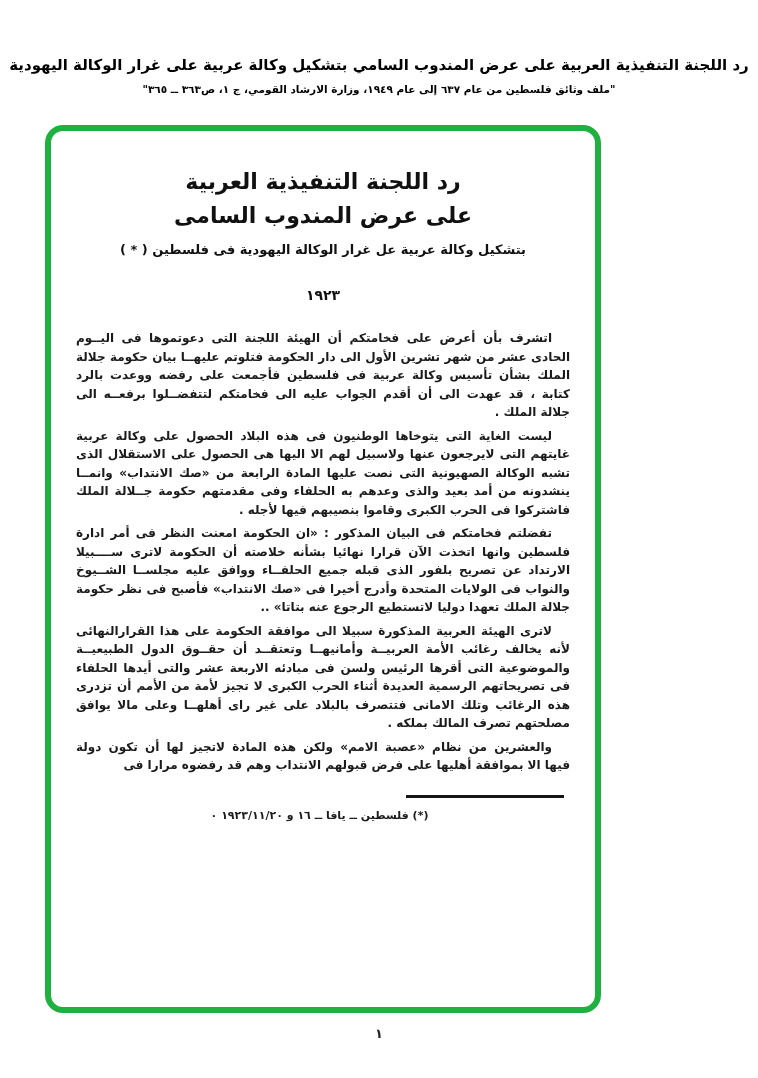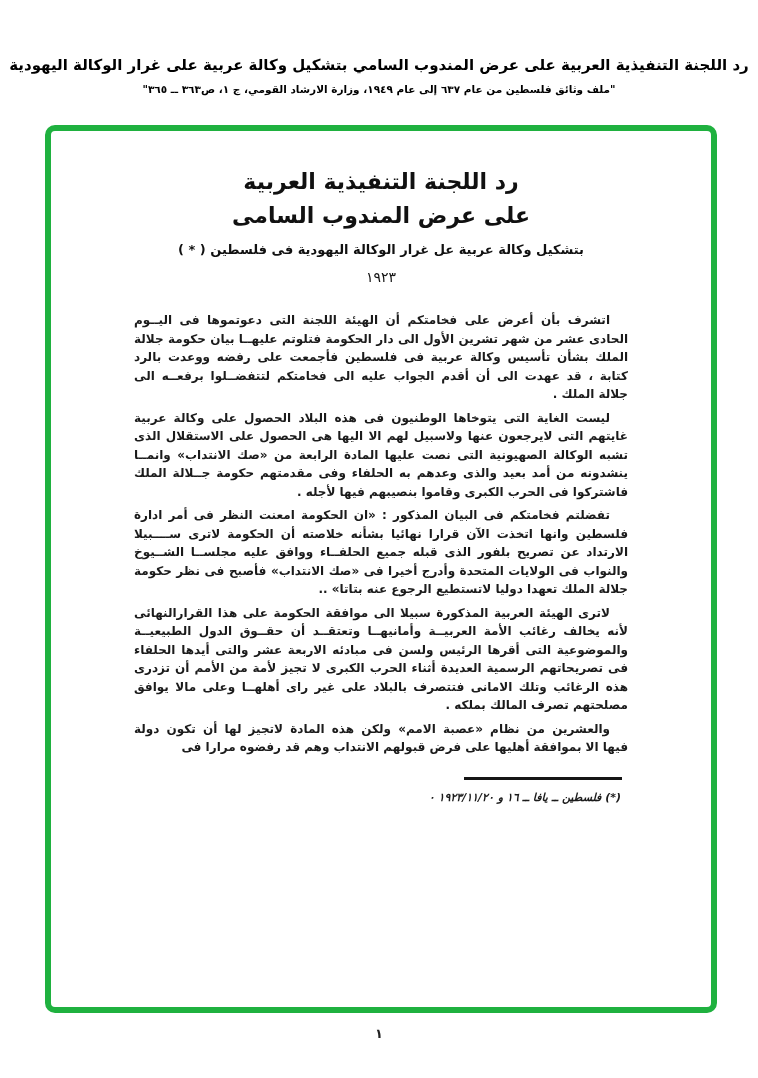--- a/index.html
+++ b/index.html
@@ -10,45 +10,45 @@
     overflow: hidden;
   }
 
   
   .header { position: absolute; top: 55px; left: 0; width: 758px; text-align: center; direction: rtl; }
   .header-title { font-size: 15px; font-weight: bold; line-height: 21px; color: #000; }
   .header-source { font-size: 10.5px; font-weight: bold; margin-top: 7px; color: #000; }
 
   
   .frame {
-    position: absolute; left: 45px; top: 125px; width: 672px; height: 888px;
+    position: absolute; left: 45px; top: 125px; width: 556px; height: 888px;
     box-sizing: border-box; border: 6px solid var(--frame-green, #1fb13f);
-    border-radius: 10px; background: #fff; overflow: hidden;
+    border-radius: 18px; background: #fff; overflow: hidden;
   }
   .doc { width: 100%; height: 100%; box-sizing: border-box; padding-top: 34px; direction: rtl; text-align: center; }
   .h1   { font-size: 22px; font-weight: bold; line-height: 34px; color: #111; }
   .sub  { font-size: 13px; font-weight: bold; line-height: 22px; margin-top: 6px; color: #111; }
-  .year { font-size: 14px; font-weight: normal; line-height: 20px; margin-top: 6px; color: #111; }
+  .year { font-size: 14px; font-weight: bold; line-height: 20px; margin-top: 24px; color: #111; }
 
   
   .body-block { width: 494px; margin: 24px auto 0 auto; text-align: right; }
   .para { margin: 0 0 5px 0; }
   .para .line {
     height: 18.5px; line-height: 18.5px; font-size: 12px; font-weight: bold;
     text-align: justify; overflow: hidden; color: #1b1b1b;
   }
   .para .line::after { content: ""; display: inline-block; width: 100%; height: 0; }
   .para .line:first-child { padding-right: 18px; }
   .para .line:last-child { text-align: right; }
   .para .line:last-child::after { content: none; }
 
   
   .footarea { width: 494px; margin: 0 auto; direction: rtl; }
   .rule { width: 158px; height: 3px; background: #151515; margin: 20px 6px 0 auto; }
-  .footnote { margin-top: 10px; font-size: 11px; font-weight: bold; line-height: 15px; text-align: right; padding-right: 7px; color: #1b1b1b; font-style: italic; }
+  .footnote { margin-top: 10px; font-size: 11px; font-weight: bold; line-height: 15px; padding-right: 7px; color: #1b1b1b; }
 
   
   .page-number { position: absolute; top: 1026px; left: 0; width: 758px; text-align: center; font-size: 13px; font-weight: bold; color: #222; }
 </style>
 </head>
 <body>
 
 <div class="header">
   <div class="header-title">رد اللجنة التنفيذية العربية على عرض المندوب السامي بتشكيل وكالة عربية على غرار الوكالة اليهودية</div>
   <div class="header-source">"ملف وثائق فلسطين من عام ٦٣٧ إلى عام ١٩٤٩، وزارة الارشاد القومي، ج ١، ص٣٦٣ ــ ٣٦٥"</div>

